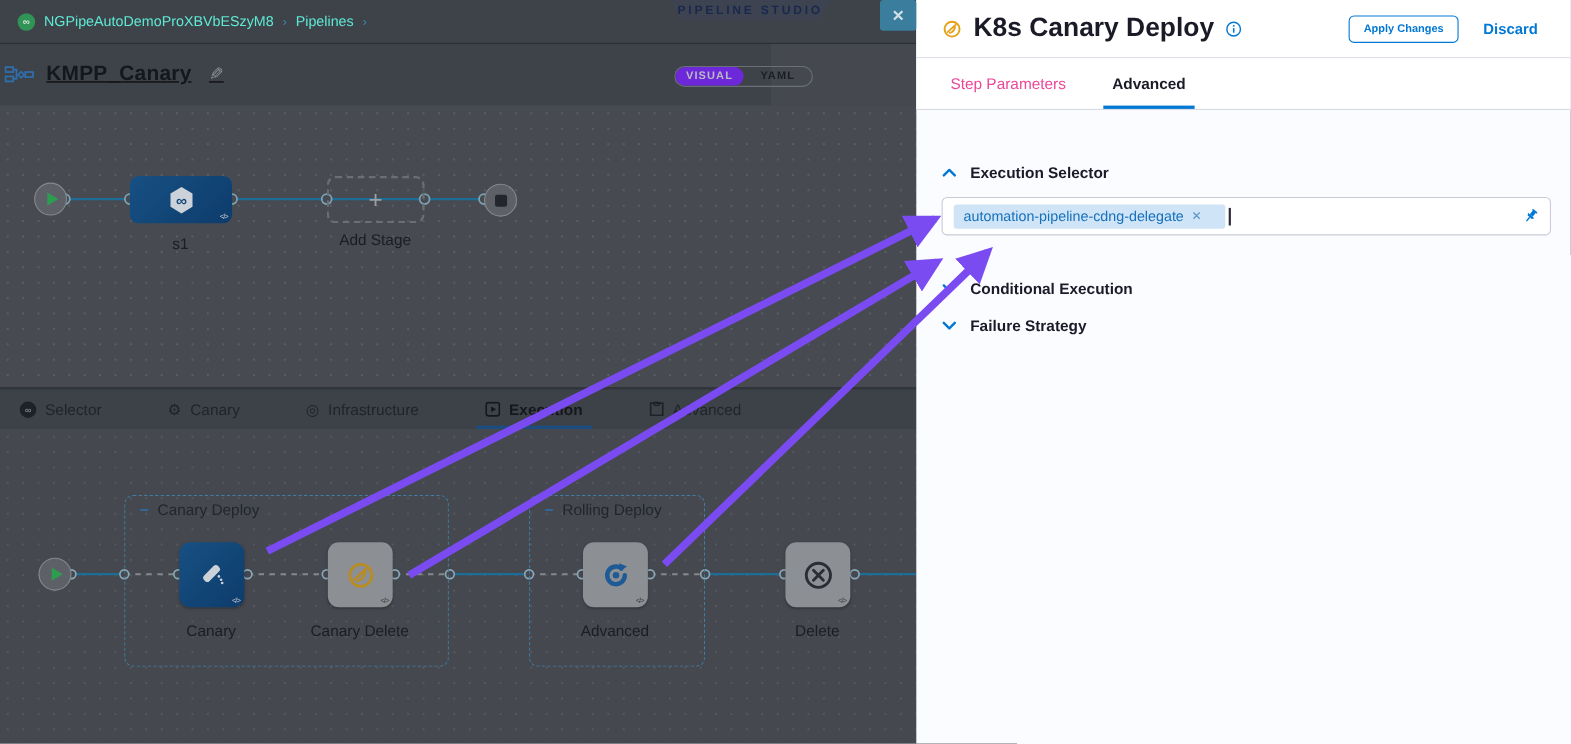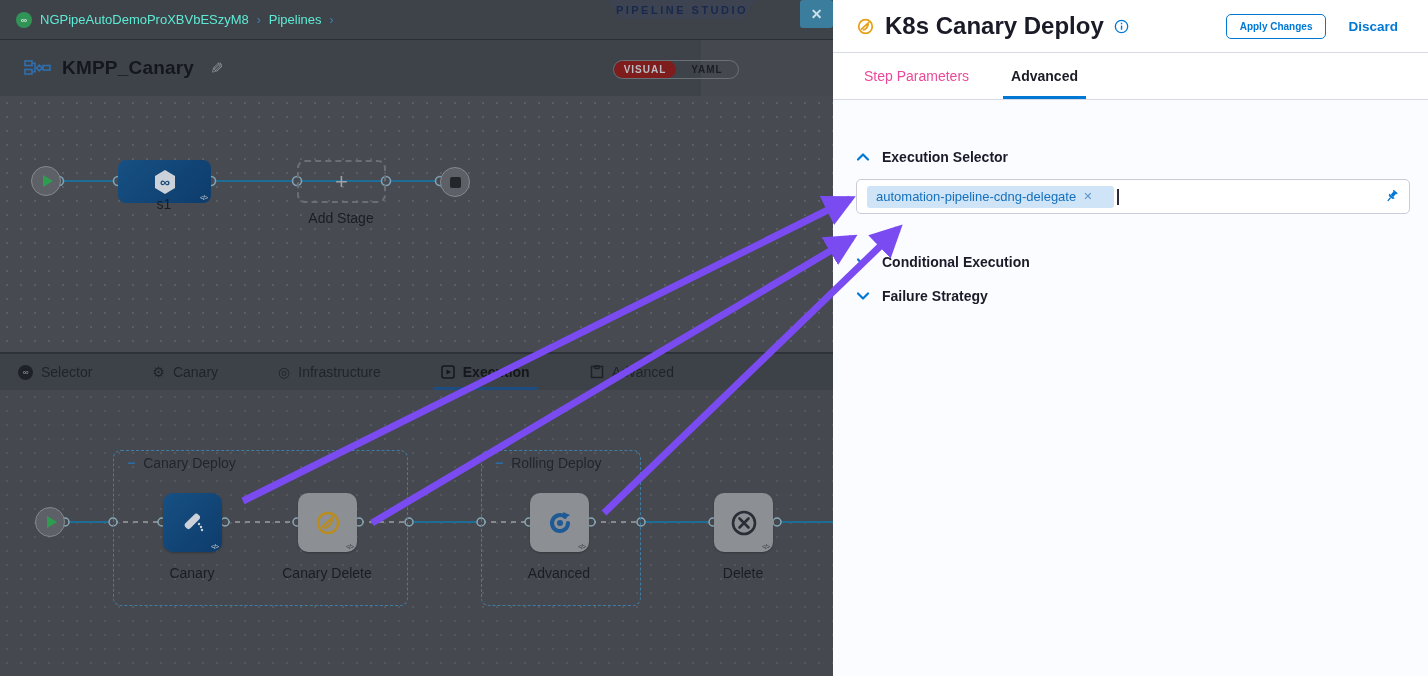--- a/index.html
+++ b/index.html
@@ -14,29 +14,29 @@
                 font-size:9px; font-weight:bold; display:flex; align-items:center; justify-content:center; }
   .crumb { color:#5eead4; font-size:13px; text-decoration:none; cursor:pointer; }
   .crumb-sep { color:#3e80b4; font-size:12px; }
 
   .studio-badge { position:absolute; left:608px; top:0; width:148px; height:19px; background:#3d4350;
                   clip-path:polygon(0 0,100% 0,calc(100% - 13px) 100%,13px 100%);
                   color:#18294e; font-size:11px; font-weight:bold; letter-spacing:2.5px;
                   display:flex; align-items:center; justify-content:center; }
 
   .title-row { position:absolute; left:0; top:40px; width:701px; height:56px; background:#3e434a;
-               display:flex; align-items:center; padding-left:24px; }
+               display:flex; align-items:center; padding-left:4px;text-decoration:underline; }
   .pl-icon { margin-right:10px; display:flex; }
   .pl-title { font-size:19px; font-weight:bold; color:#14171c; letter-spacing:.2px; }
   .pencil { margin-left:16px; color:#8d9196; font-size:16px; transform:scaleX(-1); cursor:pointer; }
   .toggle { position:absolute; left:613px; top:20px; width:126px; height:19px; border:1px solid #6b7077;
             border-radius:10px; display:flex; overflow:hidden; background:transparent; cursor:pointer; }
   .toggle .seg { flex:1; font-size:10px; font-weight:bold; letter-spacing:1px; display:flex;
                  align-items:center; justify-content:center; color:#1a1e24; }
-  .toggle .seg.active { background:#7f1d1d; color:#b9bdc3; border-radius:10px; }
+  .toggle .seg.active { background:#6d28d9; color:#b9bdc3; border-radius:10px; }
 
   .stage-canvas { position:absolute; left:0; top:96px; width:833px; height:257px; background:#474b51;
                   background-image:radial-gradient(circle,#5a5f66 1.1px,transparent 1.3px); background-size:14px 14px;
                   border-bottom:1px solid #2d3138; }
   .exec-canvas { position:absolute; left:0; top:390px; width:833px; height:286px; background:#45494f;
                  background-image:radial-gradient(circle,#55595f 1.1px,transparent 1.3px); background-size:14px 14px; }
   .cv-svg { position:absolute; left:0; top:0; }
 
   .node-circle { position:absolute; width:30px; height:30px; border-radius:50%; border:1.5px solid #85888d;
                  background:#5d6167; display:flex; align-items:center; justify-content:center; cursor:pointer; }
@@ -154,21 +154,21 @@
       <div class="node-circle" style="left:31px;top:70px;">
           <span class="play-tri"></span>
         </div>
       <div class="stage-chip" style="left:118px;top:64px;width:93px;height:43px;">
         <svg width="30" height="30" viewBox="0 0 30 30">
           <polygon points="15,3 25,9 25,21 15,27 5,21 5,9" fill="#ccd2d9"></polygon>
           <text x="15" y="20" font-size="14" font-weight="bold" fill="#134677" text-anchor="middle">∞</text>
         </svg>
         <span class="code-glyph">&lt;/&gt;</span>
       </div>
-      <div class="cv-label" style="left:164px;top:100px;">s1</div>
+      <div class="cv-label" style="left:164px;top:117px;">s1</div>
       <div class="add-chip" style="left:297px;top:64px;width:89px;height:43px;">
           <span>+</span>
         </div>
       <div class="cv-label" style="left:341px;top:114px;">Add Stage</div>
       <div class="node-circle" style="left:440px;top:71px;">
           <span class="stop-sq"></span>
         </div>
     </div>
 
     <div class="tab-bar">

